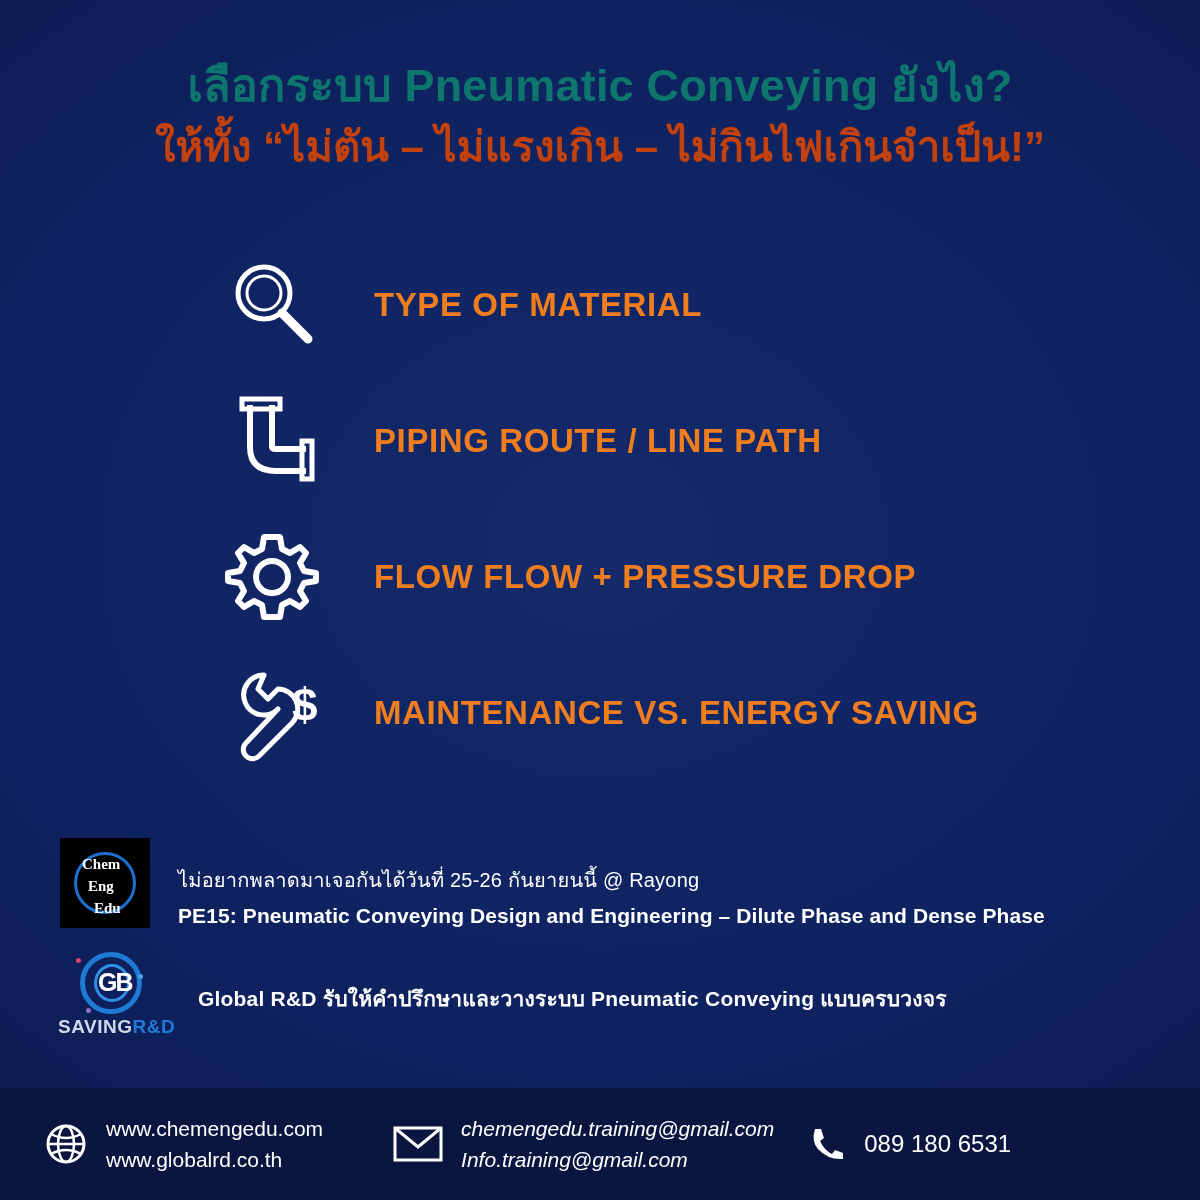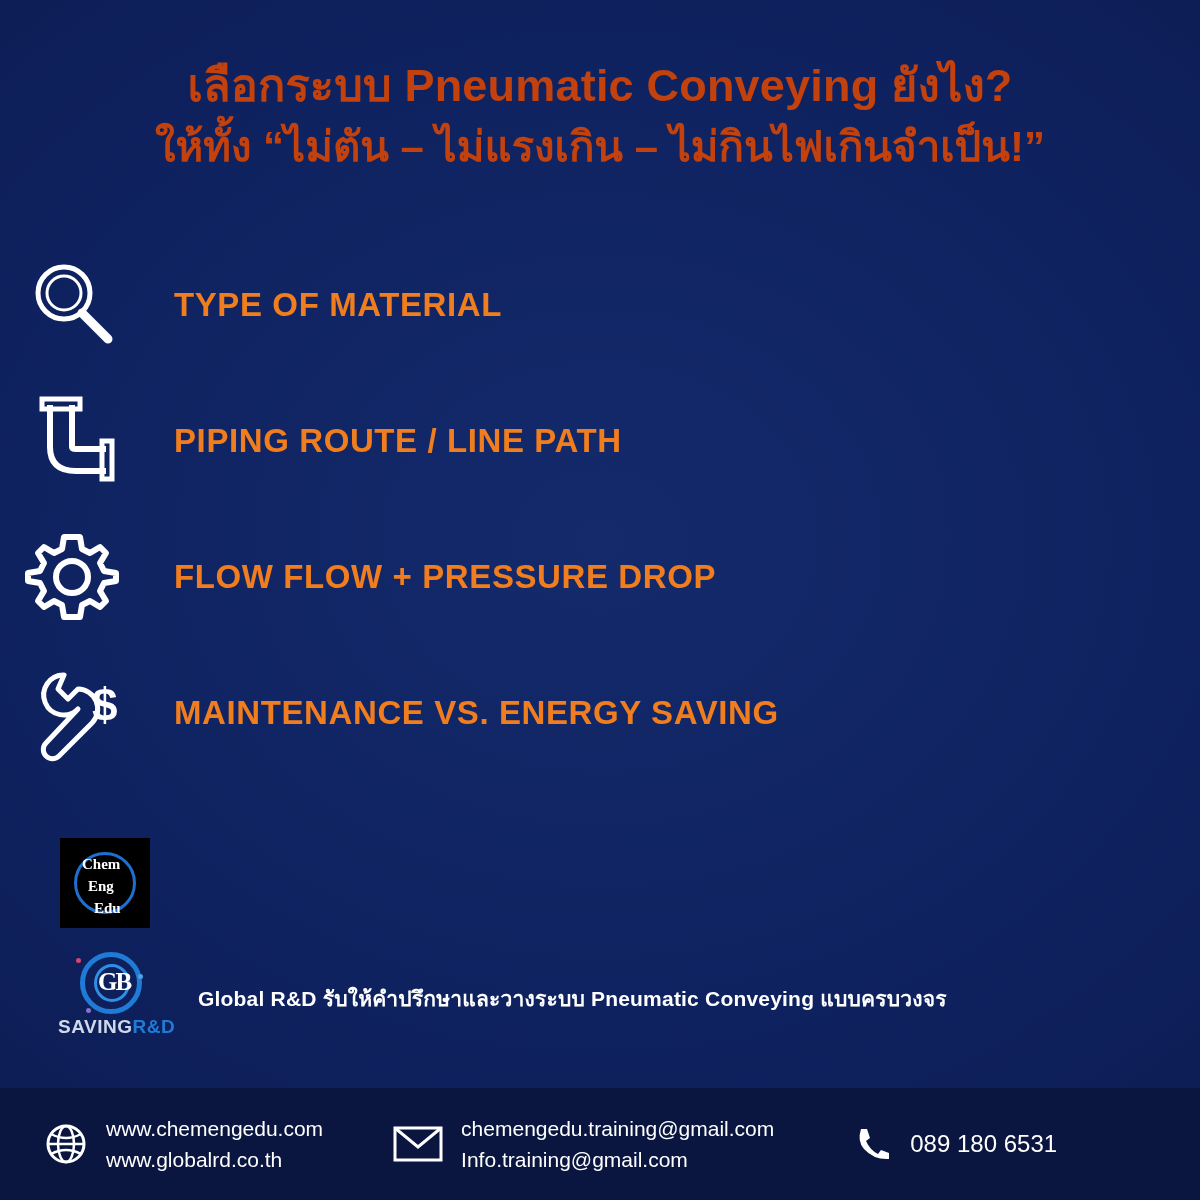--- a/index.html
+++ b/index.html
@@ -13,40 +13,40 @@
     position: relative;
     color: #ffffff;
   }
 
   
   .headline {
     padding: 58px 40px 0 40px;
     text-align: center;
   }
   .headline-1 {
-    color: #c2410c;
+    color: #0f766e;
     font-size: 45px;
     font-weight: bold;
     letter-spacing: 0.2px;
     line-height: 1.25;
     white-space: nowrap;
   }
   .headline-2 {
     color: #c2410c;
     font-size: 42px;
     font-weight: bold;
     line-height: 1.3;
     margin-top: 6px;
     white-space: nowrap;
   }
 
   
   .features {
     margin-top: 62px;
-    margin-left: 12px;
+    padding-left: 212px;
   }
   .feature-row {
     display: flex;
     align-items: center;
     height: 136px;
   }
   .feature-icon {
     width: 120px;
     flex: 0 0 120px;
     display: flex;
@@ -139,21 +139,21 @@
     position: absolute;
     left: 44px; top: 14px;
     width: 36px; height: 38px;
     border: 3px solid #2f8fe6;
     border-radius: 50%;
   }
   .grd-logo .gb {
     position: absolute;
     left: 48px; top: 18px;
     color: #ffffff;
-    font-family: Liberation Serif, serif;
+    font-family: Liberation Sans, sans-serif;
     font-weight: bold;
     font-size: 25px;
     letter-spacing: -2px;
   }
   .grd-logo .spark {
     position: absolute;
     width: 5px; height: 5px;
     background: #d8456e;
     border-radius: 50%;
   }
@@ -182,21 +182,21 @@
     position: absolute;
     left: 0; right: 0; bottom: 0;
     height: 112px;
     background: #0a1640;
     display: flex;
     align-items: center;
     padding: 0 44px;
   }
   .footer-group { display: flex; align-items: center; }
   .footer-group.web { margin-right: 70px; }
-  .footer-group.mail { margin-right: 78px; }
+  .footer-group.mail { margin-right: 32px; font-style: italic; }
   .footer-icon {
     flex: 0 0 auto;
     margin-right: 18px;
     display: flex;
     align-items: center;
     justify-content: center;
   }
   .footer-lines { font-size: 21px; line-height: 1.5; color: #ffffff; }
   .footer-single { font-size: 24px; color: #ffffff; }
 </style>
@@ -258,20 +258,24 @@
 </div>
 
 <div class="event">
   <div class="chemeng-logo">
     <div class="ring"></div>
     <div class="txt">
       <span class="l1">Chem</span>
       <span class="l2">Eng</span>
       <span class="l3">Edu</span>
     </div>
+  </div>
+  <div class="event-text">
+    <div class="event-line-1">ไม่อยากพลาดมาเจอกันได้วันที่ 25-26  กันยายนนี้ @ Rayong</div>
+    <div class="event-line-2">PE15: Pneumatic Conveying Design and Engineering – Dilute Phase and Dense Phase</div>
   </div>
 </div>
 
 <div class="grd">
   <div class="grd-logo">
     <div class="globe"></div>
     <div class="globe-inner"></div>
     <div class="gb">GB</div>
     <div class="spark s1"></div>
     <div class="spark s2"></div>

